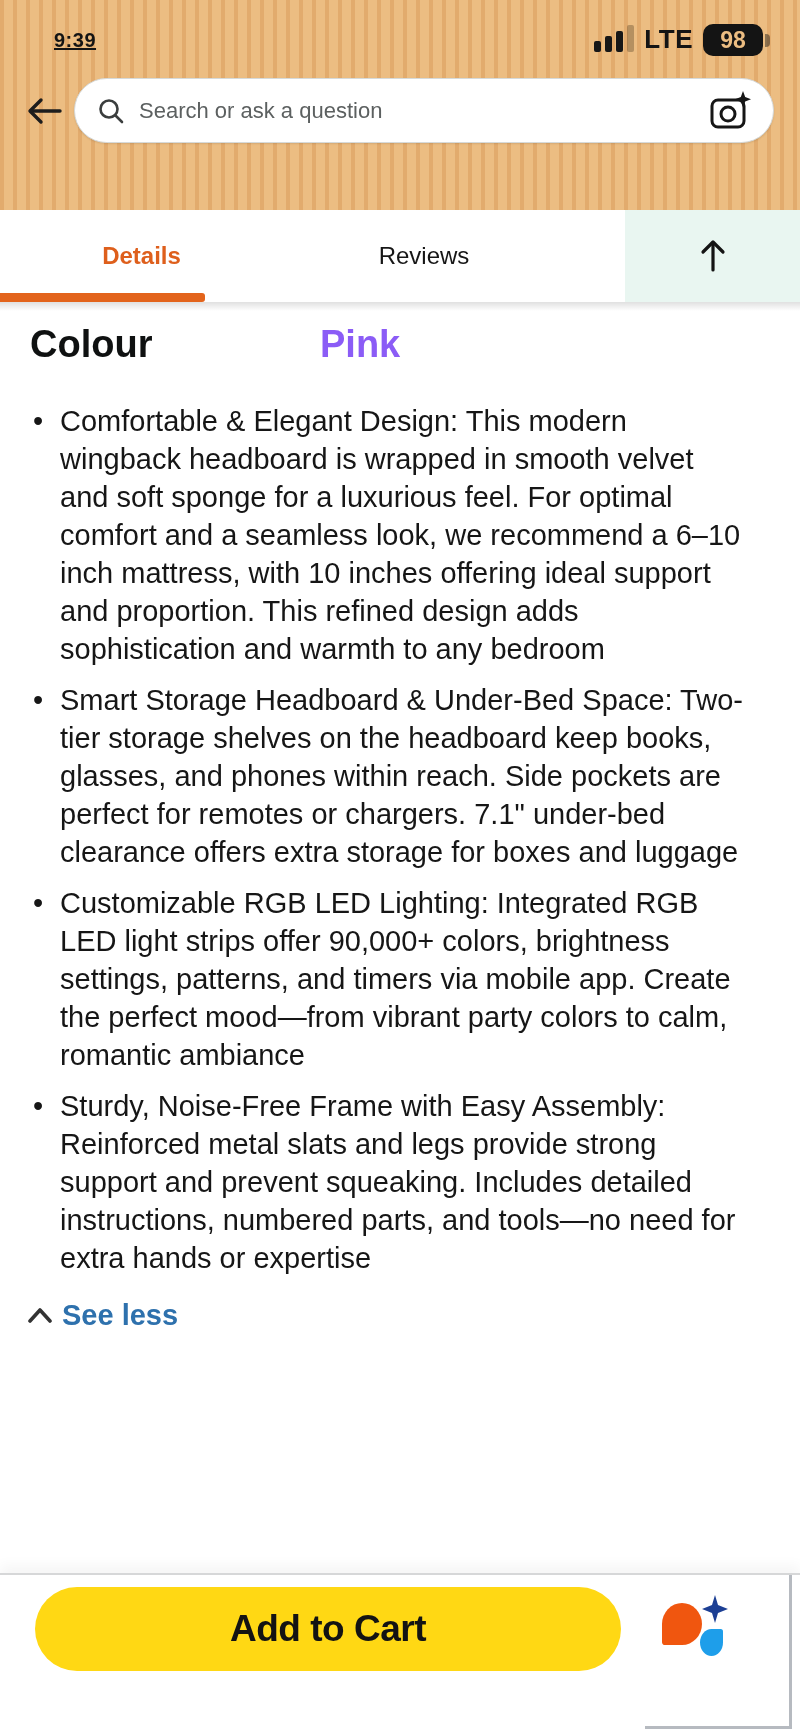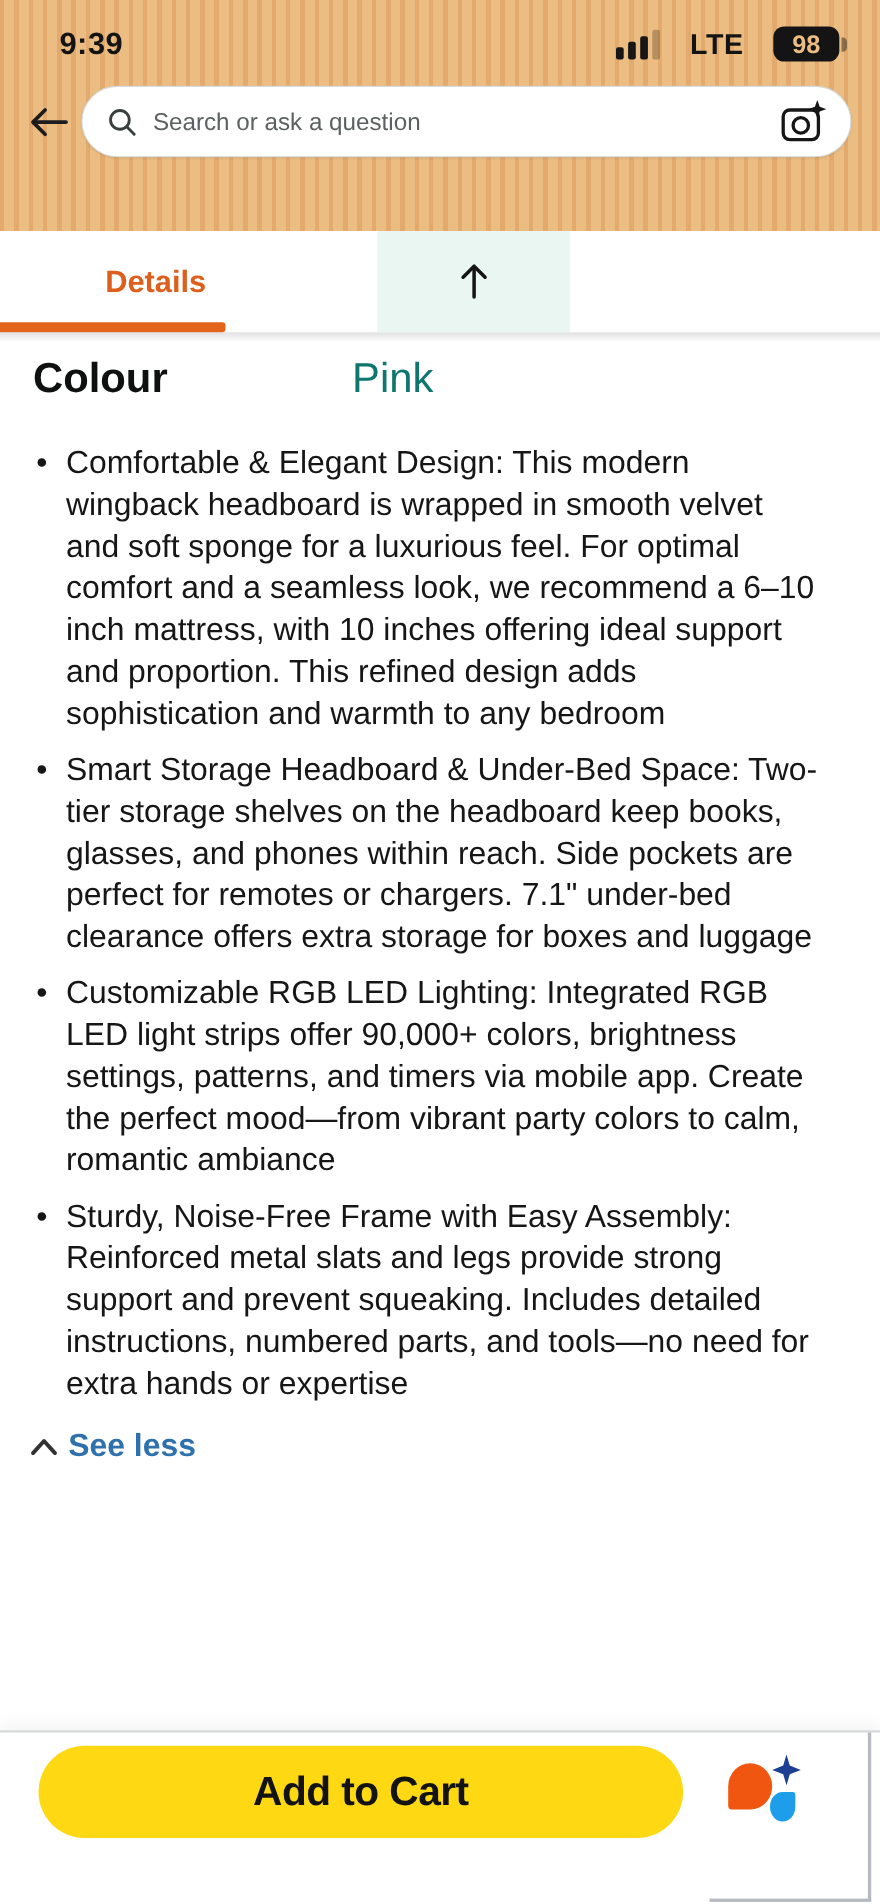--- a/index.html
+++ b/index.html
@@ -8,22 +8,22 @@
   .screen { position:relative; width:800px; height:1731px; overflow:hidden; background:#fff; color:#101213; }
 
   
   .header {
     height:210px;
     background: repeating-linear-gradient(90deg,
       #e2ab6d 0px, #e2ab6d 4px,
       #ecbd82 4px, #ecbd82 13px);
   }
   .status-bar { display:flex; justify-content:space-between; align-items:center; padding:24px 30px 0 54px; }
-  .status-time { font-size:28px; font-weight:700; color:#141414; letter-spacing:.5px; }
-  .status-right { display:flex; align-items:center; gap:27px; }
+  .status-time { font-size:20px; font-weight:700; color:#141414; letter-spacing:.5px;text-decoration:underline; }
+  .status-right { display:flex; gap:10px; }
   .sig { display:flex; align-items:flex-end; gap:4px; height:28px; }
   .sig i { display:block; width:7px; border-radius:2px; background:#171717; }
   .sig .b1{height:11px} .sig .b2{height:16px} .sig .b3{height:21px}
   .sig .b4{height:27px; background:rgba(40,28,10,.28);}
   .lte { font-size:26px; font-weight:700; color:#141414; letter-spacing:.5px; }
   .battery { display:flex; align-items:center; }
   .battery-body { width:60px; height:32px; background:#141414; border-radius:10px;
     display:flex; align-items:center; justify-content:center;
     color:#ecbd82; font-size:23px; font-weight:700; }
   .battery-nib { width:5px; height:13px; background:rgba(20,20,20,.45); border-radius:0 4px 4px 0; margin-left:2px; }
@@ -32,33 +32,33 @@
   .back-btn { width:58px; display:flex; justify-content:center; }
   .search-pill { flex:1; height:65px; margin-right:8px; background:#fff; border:1px solid #d6dada;
     border-radius:33px; display:flex; align-items:center; padding:0 22px;
     box-shadow:0 1px 2px rgba(0,0,0,.10); }
   .search-input { flex:1; border:none; outline:none; background:transparent;
     font-family:inherit; font-size:22px; color:#101213; margin-left:14px; }
   .search-input::placeholder { color:#5c6060; opacity:1; }
 
   
   .tabbar { position:relative; height:92px; display:flex; background:#fff; }
-  .tab { display:flex; align-items:center; justify-content:center; font-size:28px; }
+  .tab { display:flex; align-items:center; justify-content:center; font-size:24px; }
   .tab-details { width:283px; color:#de5f1c; font-weight:700; }
   .tab-reviews { width:282px; color:#161616; }
   .tab-spacer { width:60px; }
   .tab-top { width:175px; background:#e9f6f1; display:flex; align-items:center; justify-content:center; }
   .tab-underline { position:absolute; left:0; bottom:0; width:205px; height:9px;
     background:#e3641c; border-radius:0 3px 3px 0; }
   .tab-shadow { height:9px; background:linear-gradient(rgba(0,0,0,.12), rgba(0,0,0,0)); }
 
   
   .spec-row { display:flex; margin:12px 30px 0 30px; font-size:38px; }
   .spec-label { font-weight:700; width:290px; color:#0f1111; }
-  .spec-value { color:#0f766e; }
+  .spec-value { color:#8b5cf6;font-weight:bold; }
 
   .bullets { list-style:none; margin:36px 30px 16px 30px; width:718px; }
   .bullets li { position:relative; padding-left:30px; margin-bottom:13px;
     font-size:29px; line-height:38px; color:#161616; }
   .bullets li::before { content:"•"; position:absolute; left:3px; top:0; font-size:29px; color:#161616; }
 
   .see-less { display:flex; align-items:center; gap:10px; margin:22px 30px 0 28px;font-weight:bold; }
   .see-less-text { font-size:29px; color:#2e71ad; }
 
   
@@ -119,20 +119,21 @@
           <rect x="3" y="9" width="32" height="27" rx="6" stroke="#161616" stroke-width="3"></rect>
           <circle cx="19" cy="23" r="7" stroke="#161616" stroke-width="3"></circle>
           <path d="M34 0 L36.2 6 L42 8.2 L36.2 10.4 L34 16.5 L31.8 10.4 L26 8.2 L31.8 6 Z" fill="#161616"></path>
         </svg>
       </div>
     </div>
   </div>
 
   <div class="tabbar">
     <div class="tab tab-details">Details</div>
+    <div class="tab tab-reviews">Reviews</div>
     <div class="tab-spacer"></div>
     <div class="tab-top">
       <svg width="30" height="34" viewBox="0 0 30 34" fill="none" stroke="#141414" stroke-width="3.2" stroke-linecap="round" stroke-linejoin="round">
         <path d="M15 31 V4"></path>
           <path d="M5 13 L15 3 L25 13"></path>
       </svg>
     </div>
     <div class="tab-underline"></div>
   </div>
   <div class="tab-shadow"></div>

